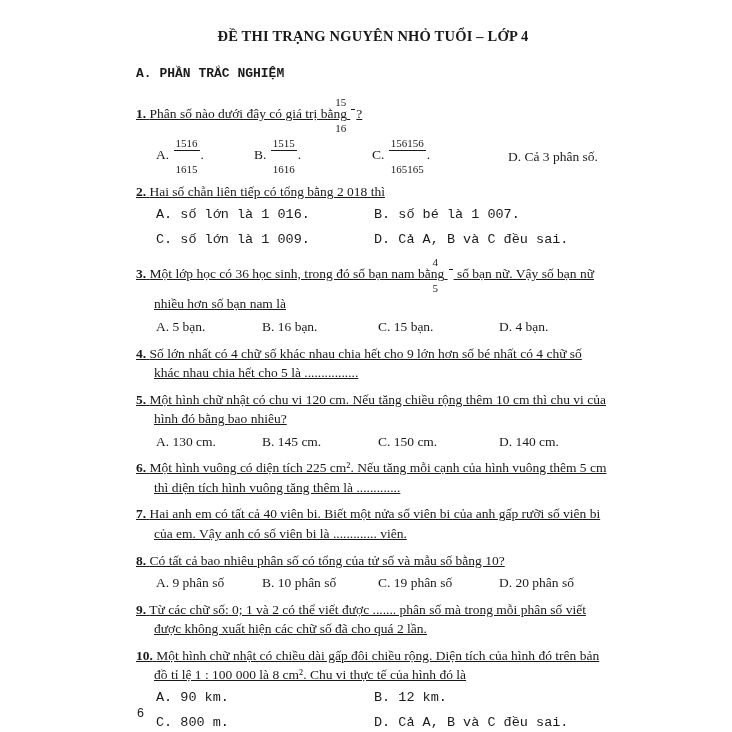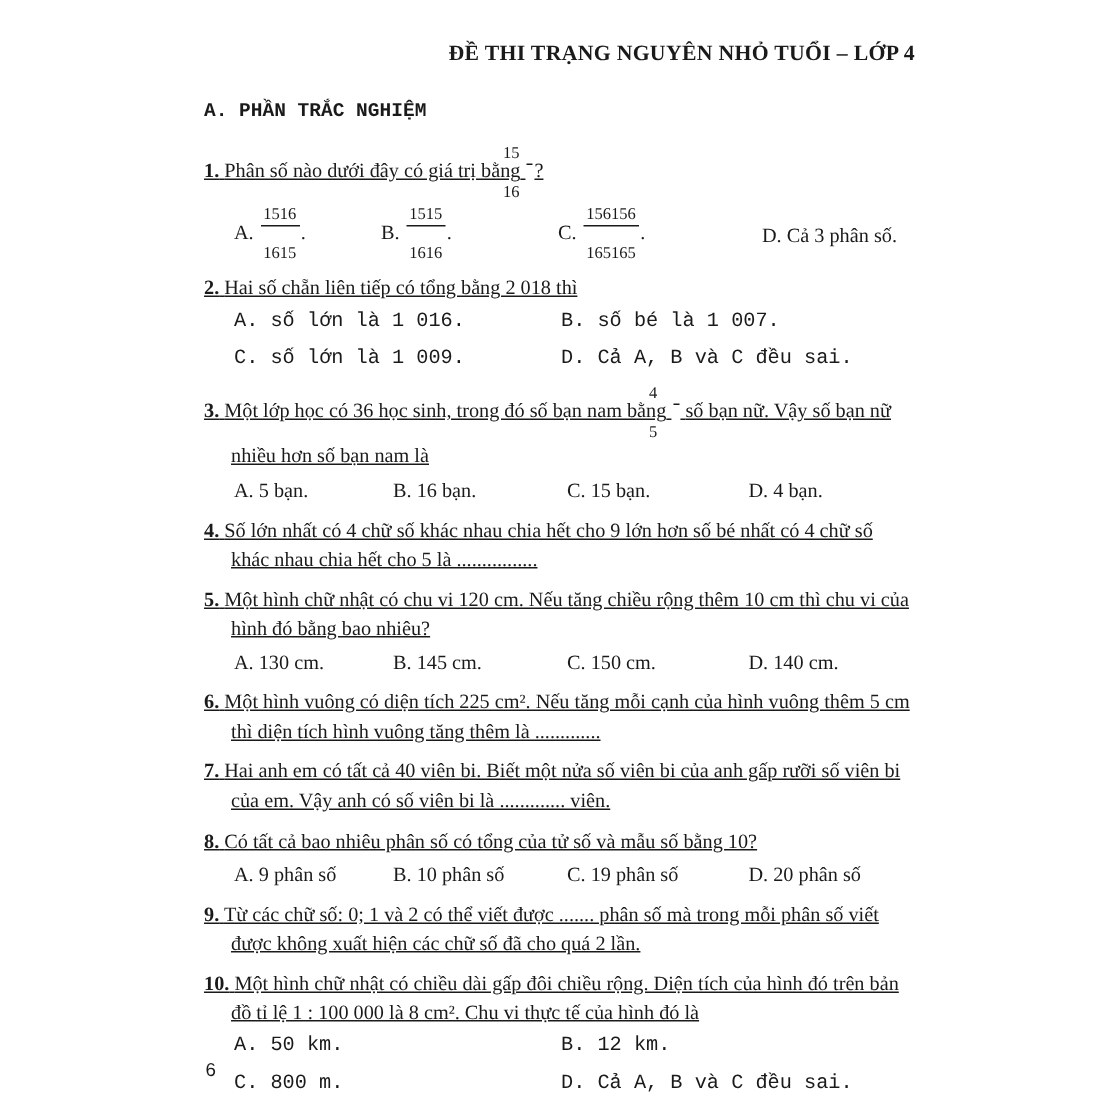--- a/index.html
+++ b/index.html
@@ -11,21 +11,21 @@
     font-family: "Liberation Serif", serif;
     font-size: 13.5px;
     line-height: 1.45;
     overflow: hidden;
     position: relative;
   }
   .page { padding: 26px 122px 0 136px; }
 
   .title {
     margin: 0 0 18px 0;
-    text-align: right;
+    text-align: center;
     font-weight: bold;
     font-size: 14.5px;
     letter-spacing: .2px;
   }
   .section {
     margin: 0 0 12px 0;
     font-family: Liberation Mono, monospace;
     font-weight: bold;
     font-size: 13px;
   }
@@ -170,21 +170,21 @@
       <span>Từ các chữ số: 0; 1 và 2 có thể viết được ....... phân số mà trong mỗi phân số viết được không xuất hiện các chữ số đã cho quá 2 lần.</span>
     </p>
   </div>
 
   <div class="q">
     <p class="q-text">
       <span class="q-num">10.</span>
       <span>Một hình chữ nhật có chiều dài gấp đôi chiều rộng. Diện tích của hình đó trên bản đồ tỉ lệ 1 : 100 000 là 8 cm². Chu vi thực tế của hình đó là</span>
     </p>
     <div class="opts cols-2">
-      <span class="opt">A. 50 km.</span>
+      <span class="opt">A. 90 km.</span>
       <span class="opt">B. 12 km.</span>
       <span class="opt">C. 800 m.</span>
       <span class="opt">D. Cả A, B và C đều sai.</span>
     </div>
   </div>
 
 </div>
 
 <div class="page-num">6</div>
 

